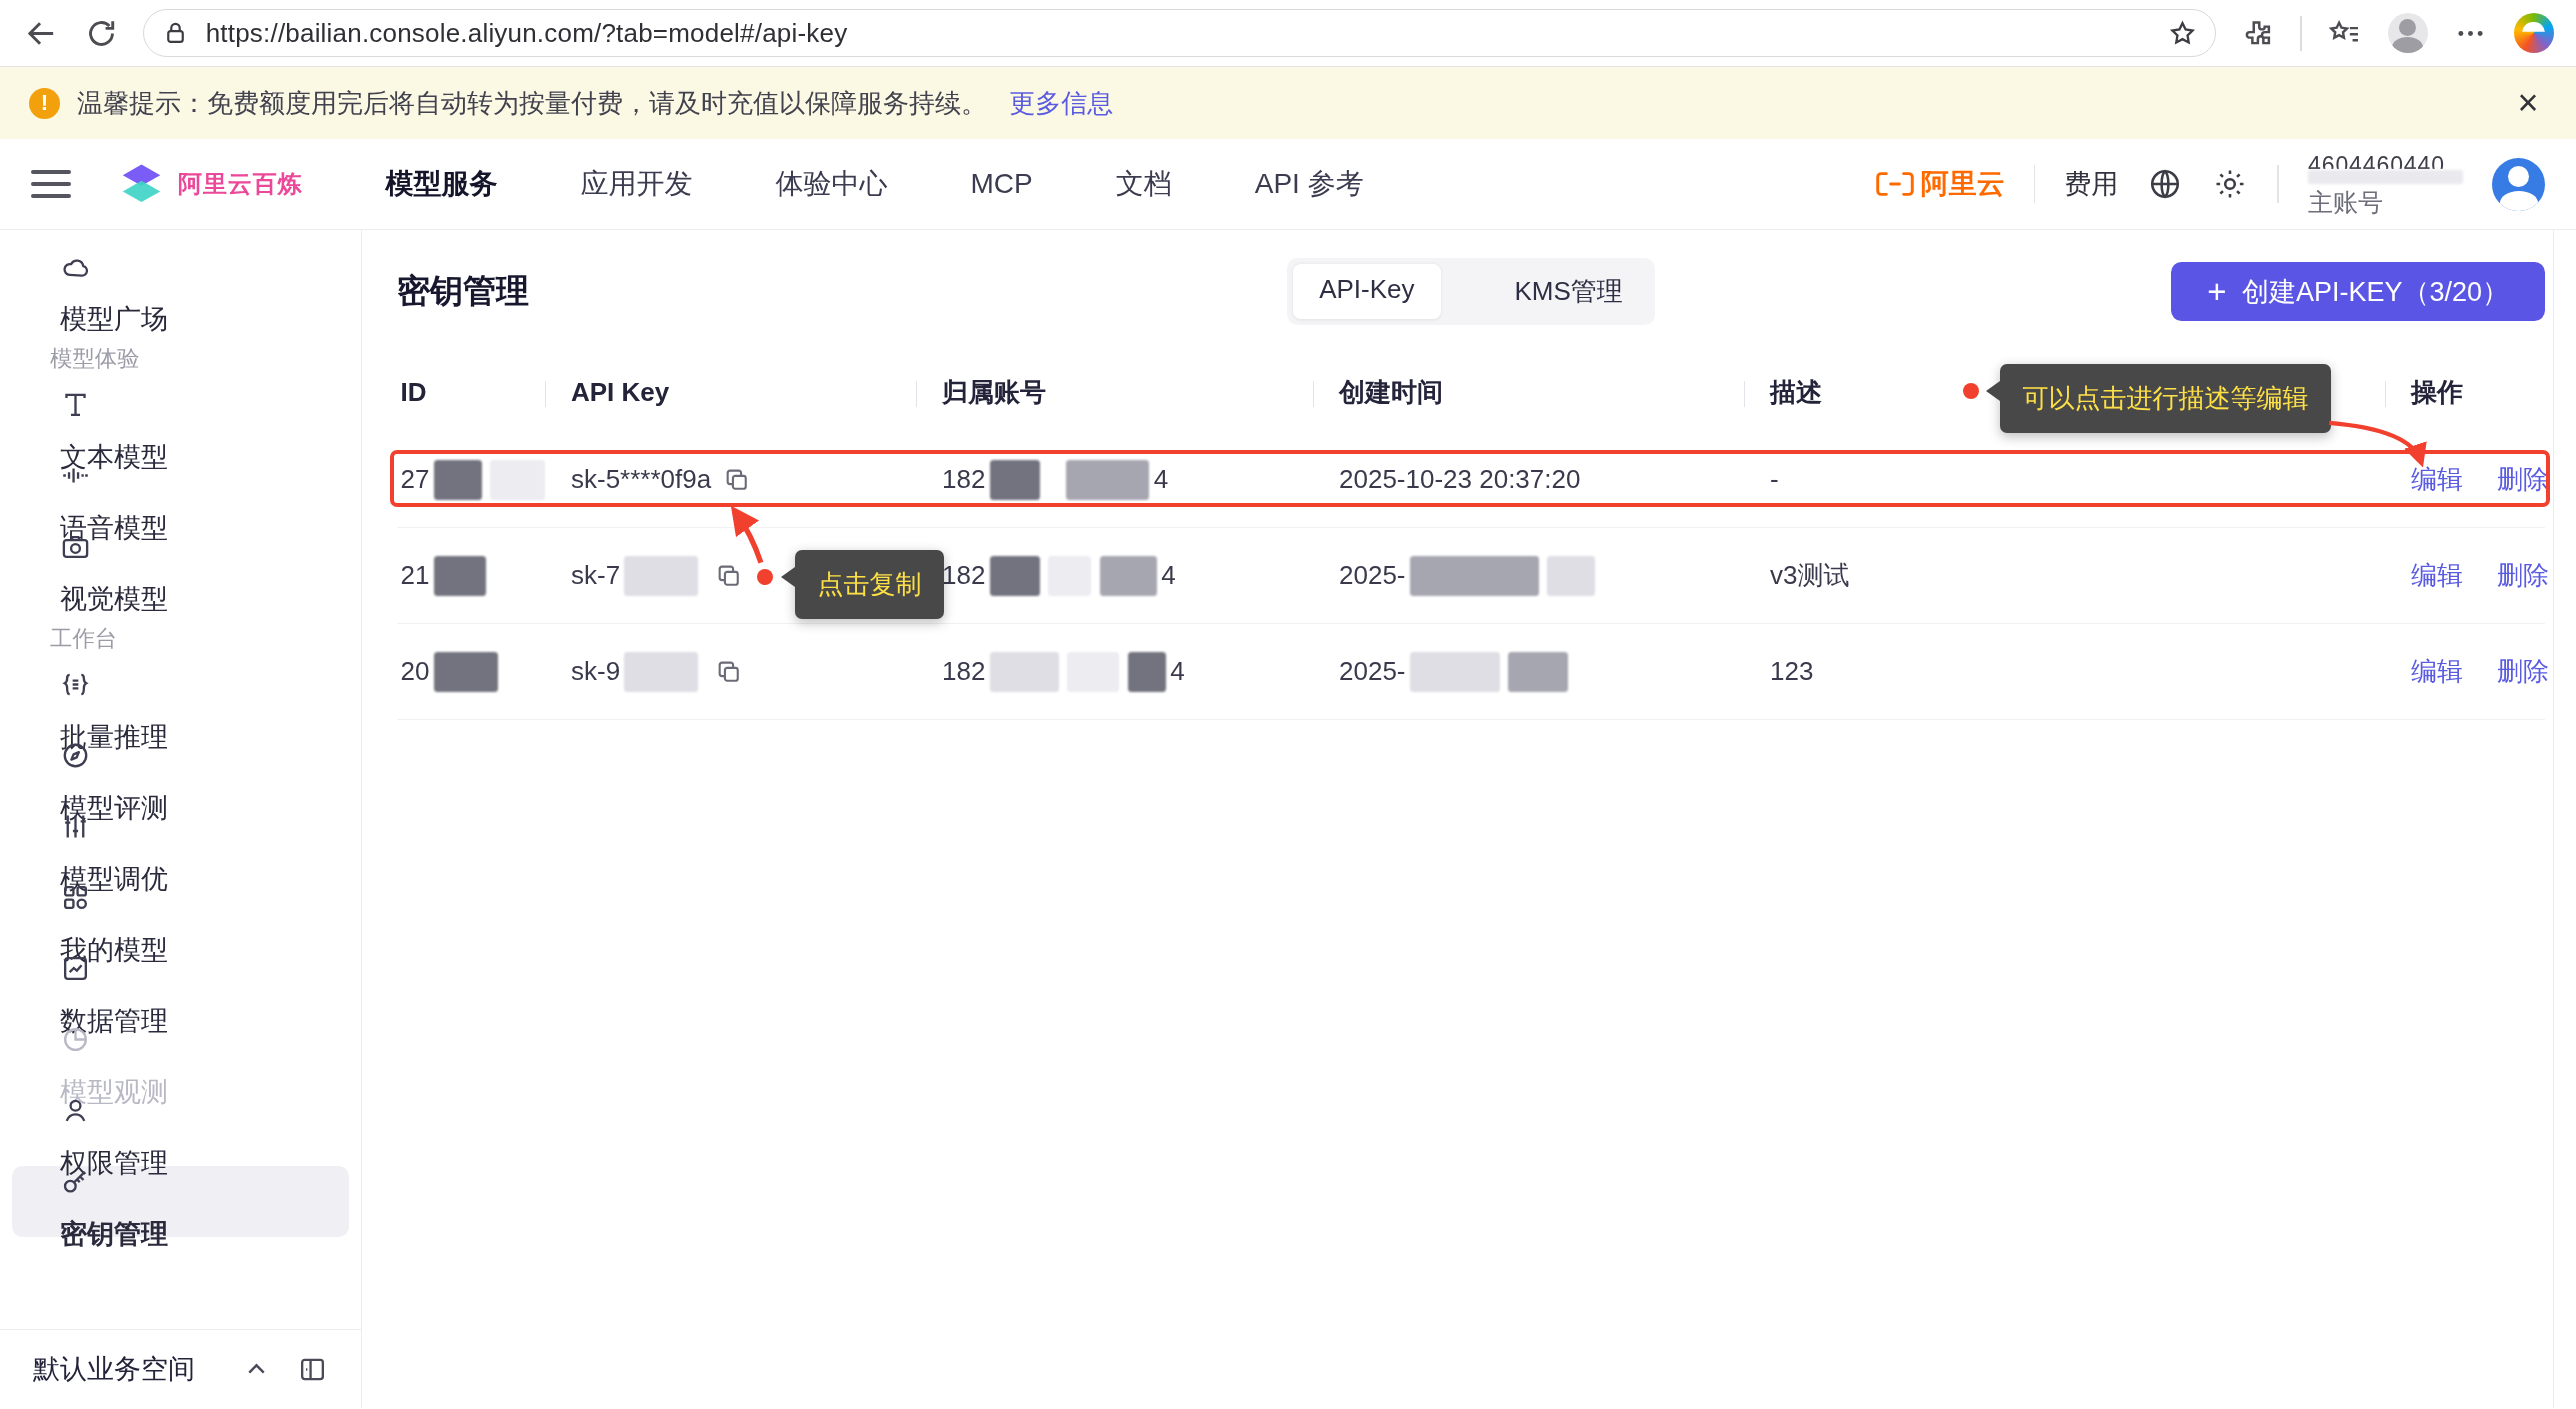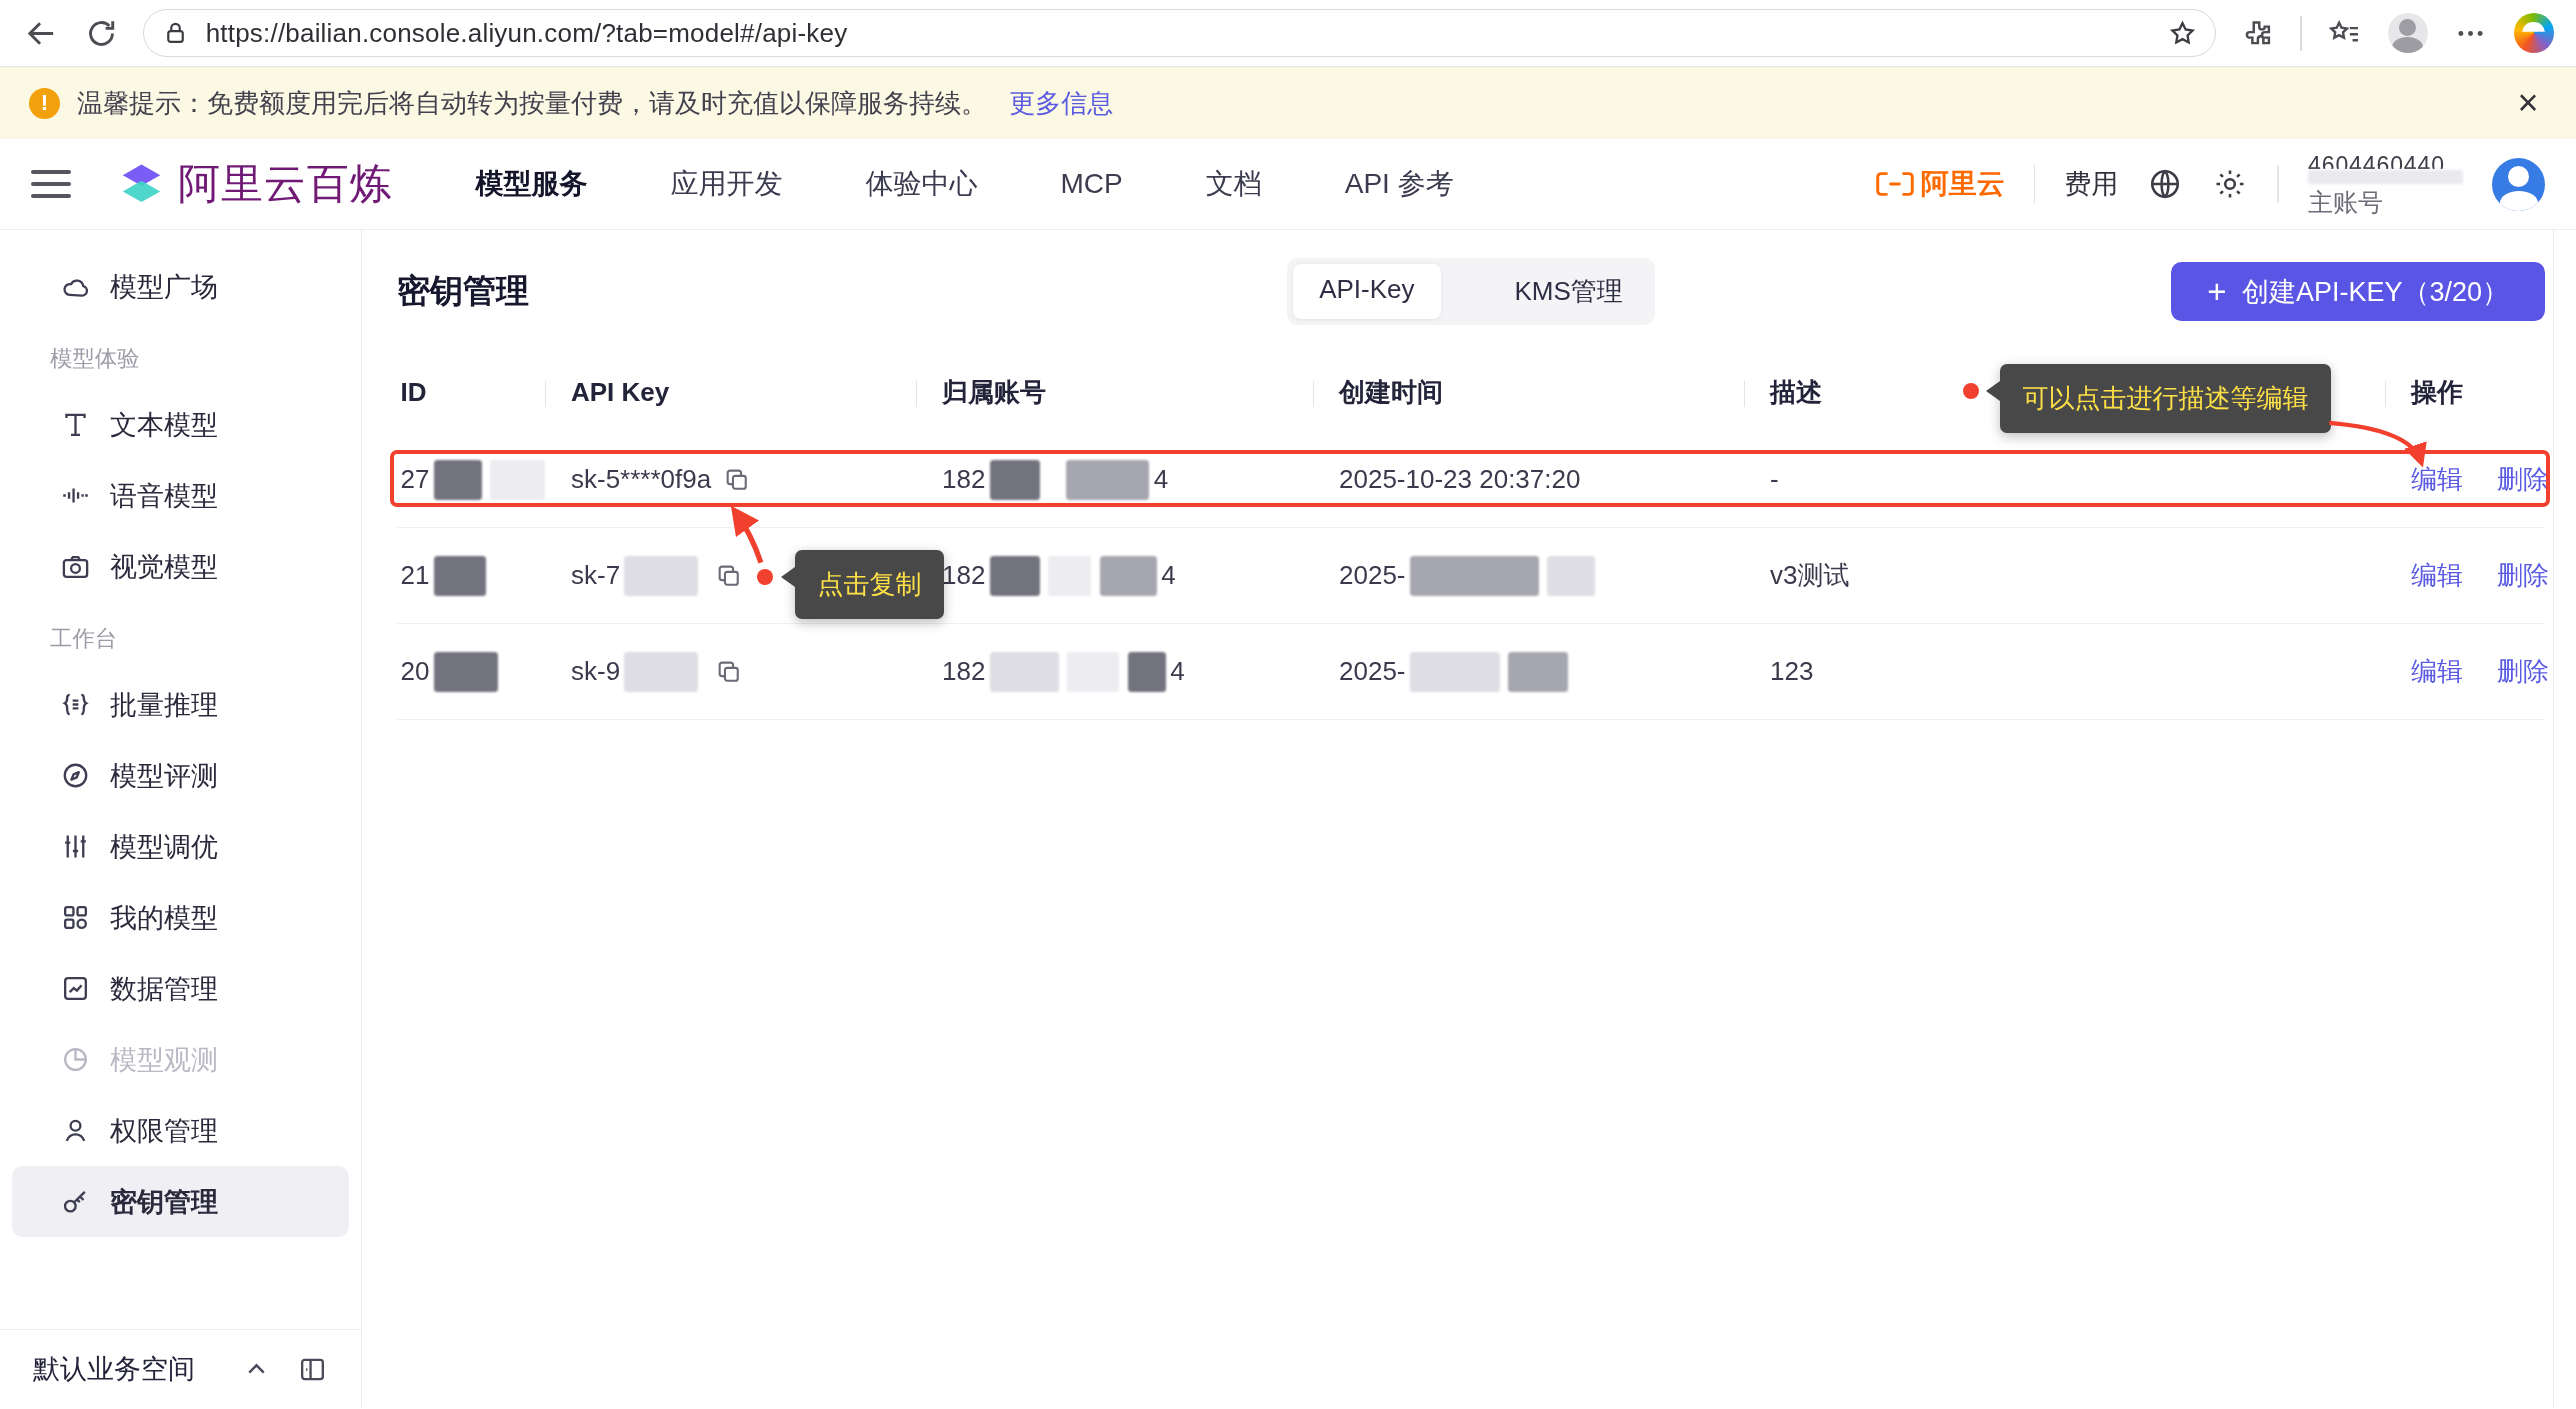--- a/index.html
+++ b/index.html
@@ -25,41 +25,41 @@
   .warn-ico { width:31px; height:31px; border-radius:50%; background:#f2a10c; color:#fff; font-size:22.4px; font-weight:bold; display:flex; align-items:center; justify-content:center; flex:none; }
   .notice-text { font-size:26px; color:#42424e; }
   .notice-link { font-size:26px; color:#5a5be0; margin-left:5.2px; cursor:pointer; }
   .notice-close { margin-left:auto; font-size:36px; color:#33333a; line-height:1; cursor:pointer; padding:0 8.6px; }
 
   
   .topnav { height:91px; background:#fff; border-bottom:0.9px solid #ededf1; display:flex; align-items:center; padding:0 31px; }
   .hamburger { width:40px; display:flex; flex-direction:column; gap:7.8px; cursor:pointer; margin-right:48px; }
   .hamburger span { height:4.3px; background:#55555f; border-radius:2.6px; }
   .brand { display:flex; align-items:center; gap:14px; margin-right:83px; }
-  .brand-name { font-size:42px; font-weight:normal; color:#701a75; letter-spacing:0.9px; }
+  .brand-name { font-size:24px; font-weight:bold; color:#ec4899; letter-spacing:0.9px; }
   .nav-items { display:flex; align-items:center; gap:83px; font-size:28px; color:#3c3c50; }
   .nav-item { cursor:pointer; white-space:nowrap; }
   .nav-item.active { font-weight:bold; color:#14142b; }
   .topnav-right { margin-left:auto; display:flex; align-items:center; gap:29px; }
   .aliyun-logo { display:flex; align-items:center; gap:7px; color:#ff6a00; font-size:28px; font-weight:bold; white-space:nowrap; }
   .tn-divider { width:1.7px; height:38px; background:#e4e4e8; }
   .tn-label { font-size:27px; color:#33333f; cursor:pointer; }
   .tn-ico { color:#3c3c46; display:flex; cursor:pointer; }
   .account { text-align:left; line-height:1.15; position:relative; width:155px; }
   .acct-num { font-size:23px; color:#3e3e48; height:17px; overflow:hidden; letter-spacing:0.9px; }
   .acct-blur { height:14px; background:#e9e9ee; border-radius:2.6px; filter:blur(1.7px); margin:1.7px 0 3.5px; }
   .acct-role { font-size:25px; color:#6e6e7a; }
   .avatar-blue { width:53px; height:53px; border-radius:50%; background:#377be4; position:relative; overflow:hidden; flex:none; }
   .avatar-blue::before { content:""; position:absolute; left:16.4px; top:8.6px; width:21px; height:21px; border-radius:50%; background:#fff; }
   .avatar-blue::after { content:""; position:absolute; left:7.8px; top:33px; width:38px; height:24px; border-radius:50% 50% 0 0; background:#fff; }
 
   
   .app { display:flex; height:1178px; }
   .sidebar { width:362px; border-right:0.9px solid #ececf0; position:relative; padding-top:21px; flex:none; background:#fff; }
-  .side-item { height:71px; display:flex; align-items:center; gap:19px; padding-left:48px; margin:0 12px; border-radius:10.4px; font-size:27px; color:#2a2a3c; cursor:pointer; }
+  .side-item { height:71px; display:flex; gap:19px; padding-left:48px; margin:0 12px; border-radius:10.4px; font-size:27px; color:#2a2a3c; cursor:pointer;flex-direction:column; }
   .side-item .ico { color:#3e3e52; display:flex; }
   .side-item.active { background:#efeff4; font-weight:bold; }
   .side-item.disabled, .side-item.disabled .ico { color:#b9b9c6; }
   .side-section { height:67px; display:flex; align-items:flex-end; padding:0 0 15.5px 50px; font-size:22.4px; color:#9c9ca8; }
   .side-footer { position:absolute; left:0; right:0; bottom:0; height:79px; border-top:0.9px solid #ececf0; display:flex; align-items:center; padding:0 33px; gap:26px; }
   .ws-name { font-size:27px; color:#23233a; flex:1; }
   .side-footer .ico { color:#4a4a58; display:flex; cursor:pointer; }
 
   
   .main { flex:1; position:relative; padding:0 31px 0 35px; background:#fff; }

